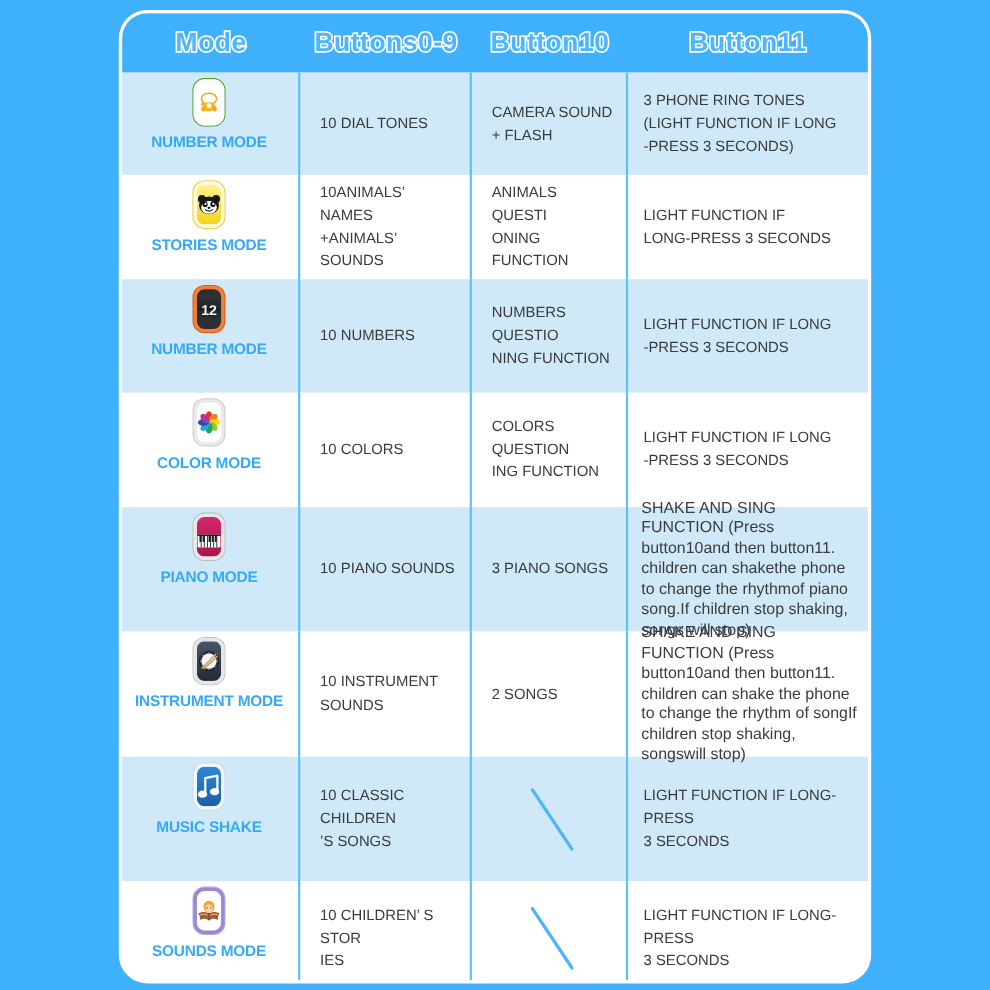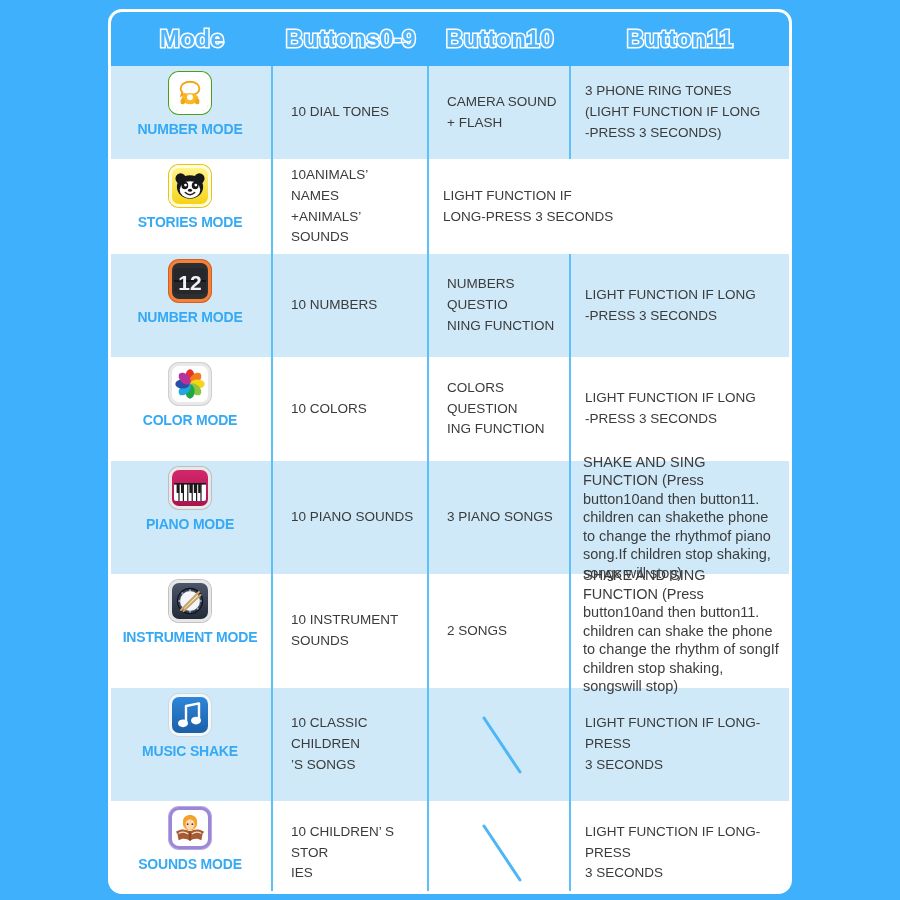--- a/index.html
+++ b/index.html
@@ -9,21 +9,21 @@
     font-family:"Liberation Sans", sans-serif;
     overflow:hidden;
   }
   #root{position:relative;width:900px;height:900px;}
 
   .table-card{
     position:absolute;
     left:108px; top:9px;
     width:684px; height:885px;
     border:3px solid #ffffff;
-    border-radius:14px;
+    border-radius:26px;
     box-sizing:border-box;
     overflow:hidden;
     background:#d6edfa;
   }
 
   
   .thead{
     display:flex;
     height:54px;
     background:#3fb0fb;
@@ -90,21 +90,21 @@
   .slash{
     display:block;
     width:100%;height:100%;
     position:relative;
   }
   .slash svg{position:absolute;left:50%;top:50%;transform:translate(-50%,-50%);}
 
   
   .ico{
     flex:0 0 auto;
-    width:42px;height:42px;
+    width:28px;height:42px;
     border-radius:10px;
     position:relative;
     display:flex;align-items:center;justify-content:center;
     box-sizing:border-box;
   }
   .ico svg{display:block;}
 
   
   .ico-phone{background:linear-gradient(#8fd44a,#4ea019);border:3px solid #ffffff;box-shadow:0 0 0 1px #49a018;}
   .ico-phone .inner{width:100%;height:100%;border-radius:6px;background:#ffffff;display:flex;align-items:center;justify-content:center;}
@@ -175,20 +175,23 @@
           <circle cx="12.2" cy="15" r="1.5" fill="#ffffff"></circle>
           <circle cx="23.2" cy="15" r="1.5" fill="#ffffff"></circle>
           <ellipse cx="17" cy="20.5" rx="2.2" ry="1.6" fill="#17181a"></ellipse>
           <path d="M12 23 Q17 27.5 22 23" stroke="#17181a" stroke-width="1.6" fill="none" stroke-linecap="round"></path>
         </svg>
       </div>
             <span class="mode-label">STORIES MODE</span>
           </div>
           <div class="td b09 c2">
             <span class="cell-text">10ANIMALS’ NAMES<br>+ANIMALS’ SOUNDS</span>
+          </div>
+          <div class="td b10 c3">
+            <span class="cell-text">ANIMALS QUESTI<br>ONING FUNCTION</span>
           </div>
           <div class="td b11 c4">
             <span class="cell-text">LIGHT FUNCTION IF<br>LONG-PRESS 3 SECONDS</span>
           </div>
         </div>
         <div class="trow blue" style="height: 103px;">
           <div class="td mode c1">
             <div class="ico ico-num">
         <svg width="36" height="32" viewBox="0 0 36 32">
           <rect x="2" y="3" width="32" height="26" rx="3" fill="#26282b"></rect>

